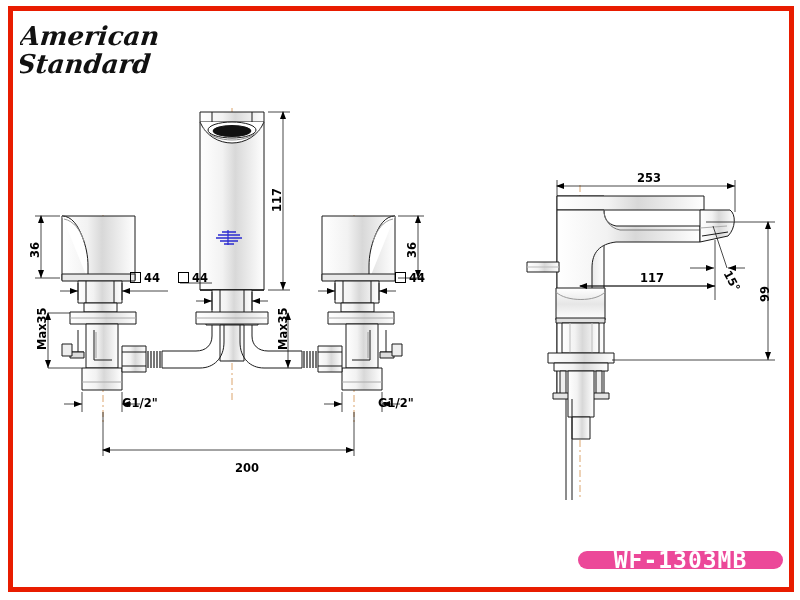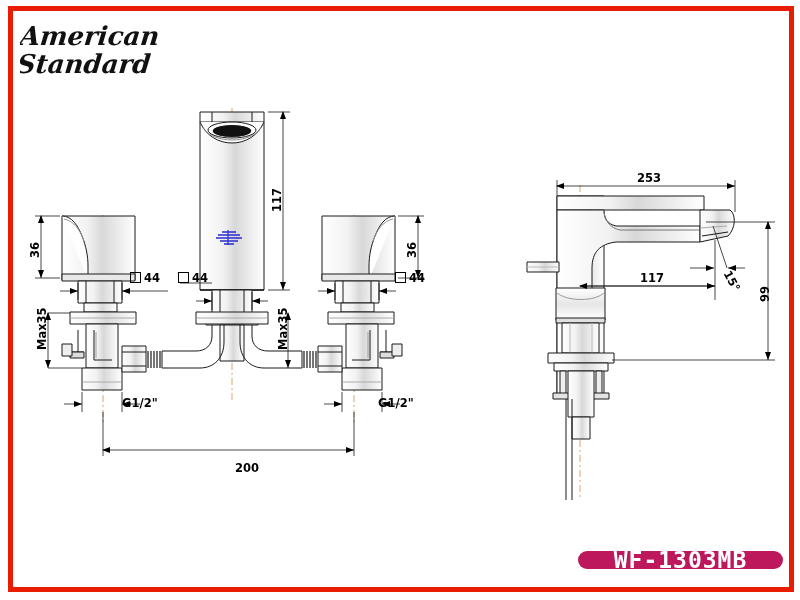--- a/index.html
+++ b/index.html
@@ -4,21 +4,21 @@
 <style>
   html,body{margin:0;padding:0;background:#ffffff;}
   body{width:800px;height:600px;font-family:"Liberation Sans",sans-serif;overflow:hidden;}
   #sheet{position:relative;width:800px;height:600px;background:#ffffff;}
   #frame{position:absolute;left:8px;top:6px;width:786px;height:586px;
          border:5px solid #e81c00;box-sizing:border-box;background:#ffffff;}
   #canvas{position:absolute;left:0;top:0;width:800px;height:600px;}
   .brand{position:absolute;left:20px;top:18px;width:230px;height:70px;}
   .brand svg{display:block;}
   .badge{position:absolute;left:578px;top:551px;width:205px;height:18px;
-         background:#be185d;border-radius:17px;display:flex;align-items:center;
+         background:#ec4899;border-radius:17px;display:flex;align-items:center;
          justify-content:center;}
   .badge span{color:#ffffff;font-family:"DejaVu Sans Mono",monospace;
               font-size:23px;font-weight:bold;letter-spacing:1px;}
   .dimtxt{position:absolute;font-family:"DejaVu Sans",sans-serif;
           font-size:11.5px;font-weight:bold;color:#000;white-space:nowrap;}
   .vert{transform:rotate(-90deg);transform-origin:left top;}
   .sqsym{display:inline-block;width:9px;height:9px;border:1.4px solid #000;
          vertical-align:-1px;margin-right:3px;}
 </style>
 </head>

